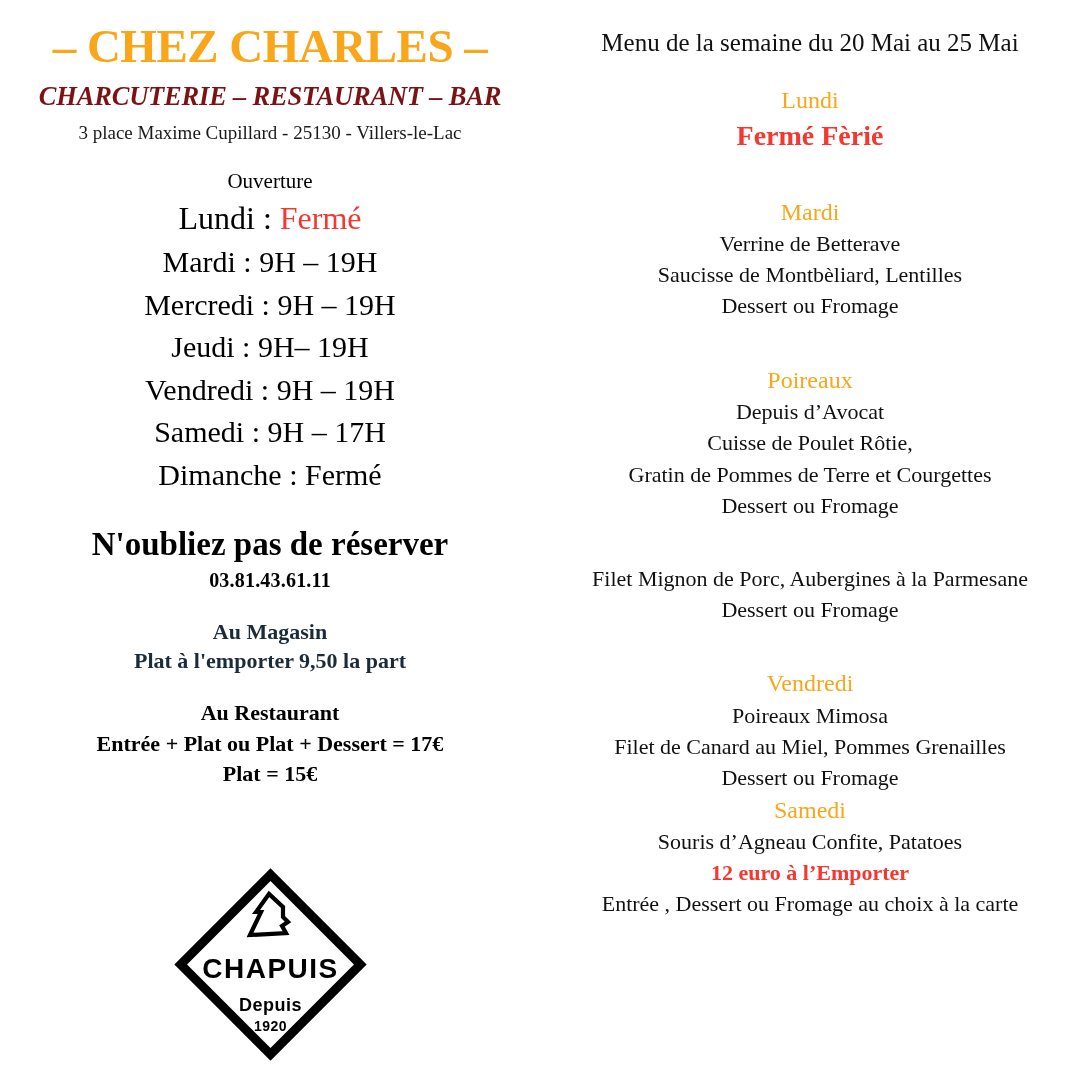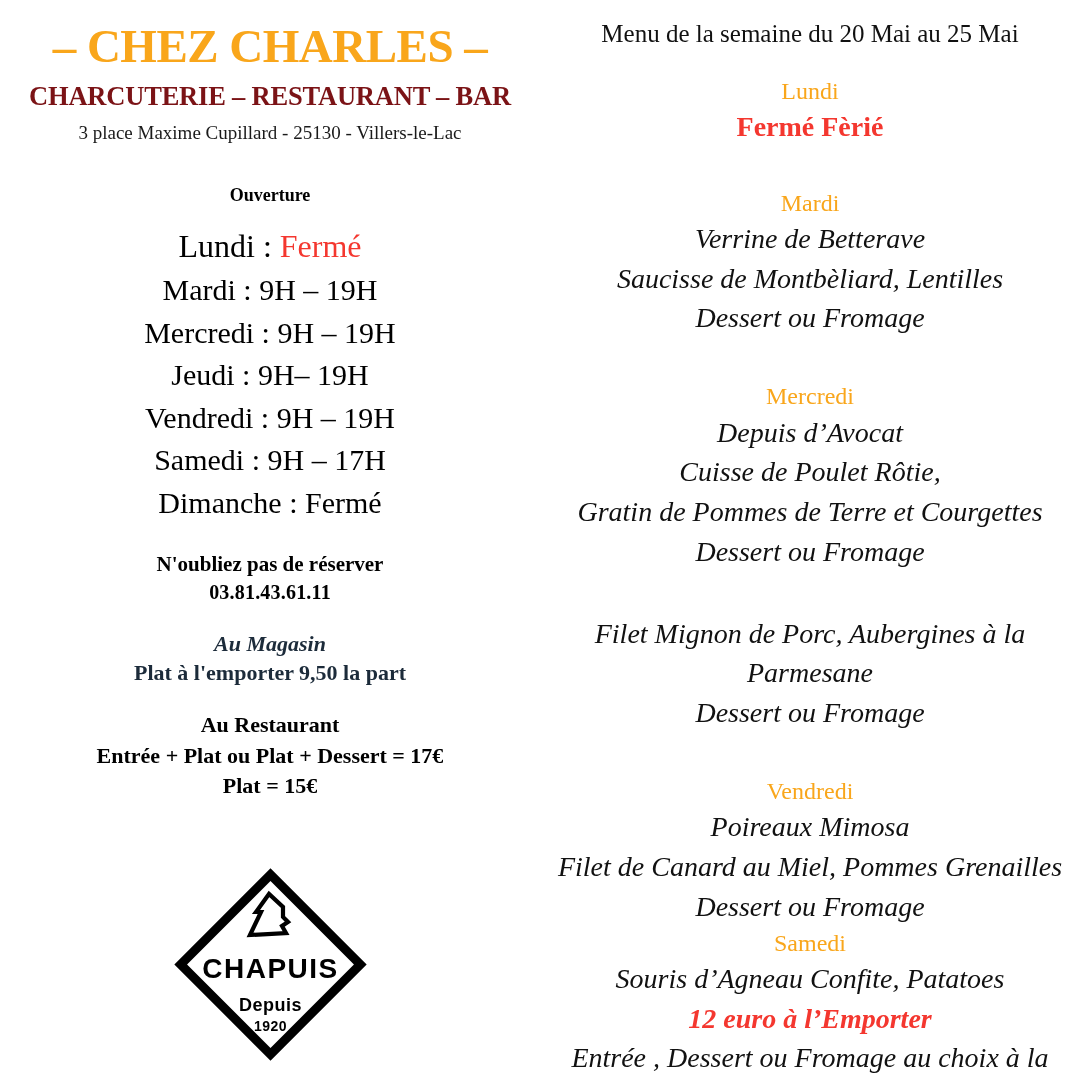--- a/index.html
+++ b/index.html
@@ -43,79 +43,78 @@
   }
   .brand-sub {
     margin: 0;
     padding-top: 11px;
     font-size: 26.5px;
     font-weight: 700;
     letter-spacing: -0.2px;
     line-height: 1.1;
     color: #7B1316;
     white-space: nowrap;
+    font-style: italic;
   }
   .brand-address {
     margin: 0;
     padding-top: 11px;
     font-size: 19px;
     font-weight: 400;
     line-height: 1.2;
     color: #1a1a1a;
   }
 
   .hours-block {
     padding-top: 22px;
   }
   .hours-title {
-    font-size: 18px;
+    font-size: 21px;
     line-height: 1.35;
-    margin: 16px;
-    font-weight: bold;
+    margin: 0;
   }
   .hours-line {
     font-size: 30px;
     line-height: 1.42;
     margin: 0;
     white-space: nowrap;
   }
   .hours-line.first-line {
     font-size: 32px;
   }
   .accent-red {
     color: #F4372F;
   }
 
   .reserve-block {
     padding-top: 26px;
   }
   .reserve-title {
     margin: 0;
-    font-size: 21px;
+    font-size: 33px;
     font-weight: 700;
     line-height: 1.33;
   }
   .reserve-phone {
     margin: 0;
     font-size: 20px;
     font-weight: 700;
     line-height: 1.3;
     letter-spacing: 0.2px;
   }
 
   .shop-block {
     padding-top: 24px;
     color: #1C2B3A;
   }
   .shop-heading {
     margin: 0;
     font-size: 22px;
     font-weight: 700;
     line-height: 1.35;
-    font-style: italic;
   }
   .shop-line {
     margin: 0;
     font-size: 22px;
     font-weight: 700;
     line-height: 1.35;
   }
 
   .resto-block {
     padding-top: 22px;
@@ -146,21 +145,21 @@
   .logo-svg {
     display: block;
   }
 
   
   .right-col {
     width: 540px;
     height: 1080px;
     position: relative;
     text-align: center;
-    padding-top: 19px;
+    padding-top: 28px;
     box-sizing: border-box;
   }
   .menu-week-title {
     margin: 0;
     font-size: 25px;
     line-height: 1.2;
     color: #111111;
     white-space: nowrap;
   }
   .day-section {
@@ -168,24 +167,23 @@
   }
   .day-name {
     margin: 0;
     font-size: 24px;
     font-weight: 400;
     color: #F9A61B;
     line-height: 1.35;
   }
   .day-dish {
     margin: 0;
-    font-size: 28px;
+    font-size: 22px;
     line-height: 1.42;
     color: #111111;
-    font-style: italic;
   }
   .day-dish.highlight {
     color: #F4372F;
     font-weight: 700;
   }
   .day-closed {
     margin: 0;
     font-size: 28px;
     font-weight: 700;
     color: #F4372F;
@@ -265,21 +263,21 @@
     </div>
 
     <div class="day-section sp-mardi">
       <p class="day-name">Mardi</p>
       <p class="day-dish">Verrine de Betterave</p>
       <p class="day-dish">Saucisse de Montbèliard, Lentilles</p>
       <p class="day-dish">Dessert ou Fromage</p>
     </div>
 
     <div class="day-section sp-mercredi">
-      <p class="day-name">Mercredi</p>
+      <p class="day-name">Poireaux</p>
       <p class="day-dish">Depuis d’Avocat</p>
       <p class="day-dish">Cuisse de Poulet Rôtie,</p>
       <p class="day-dish">Gratin de Pommes de Terre et Courgettes</p>
       <p class="day-dish">Dessert ou Fromage</p>
     </div>
 
     <div class="day-section sp-jeudi">
       <p class="day-dish">Filet Mignon de Porc, Aubergines à la Parmesane</p>
       <p class="day-dish">Dessert ou Fromage</p>
     </div>

